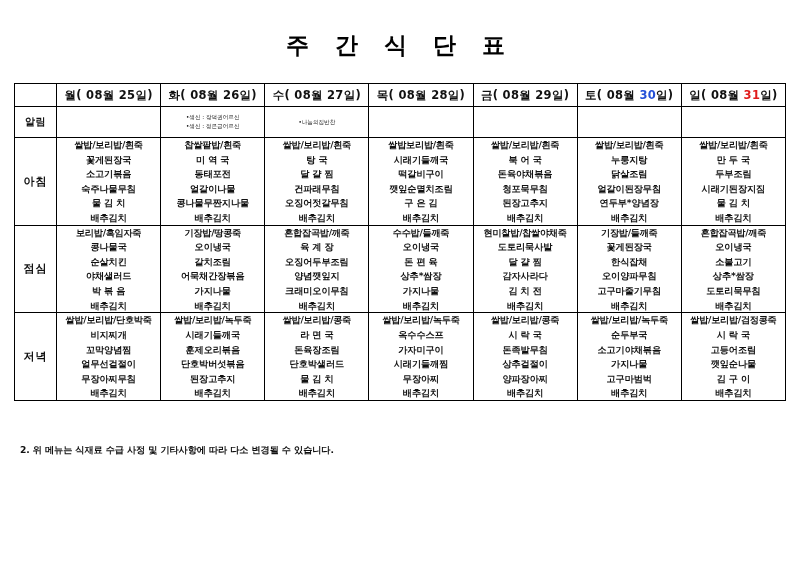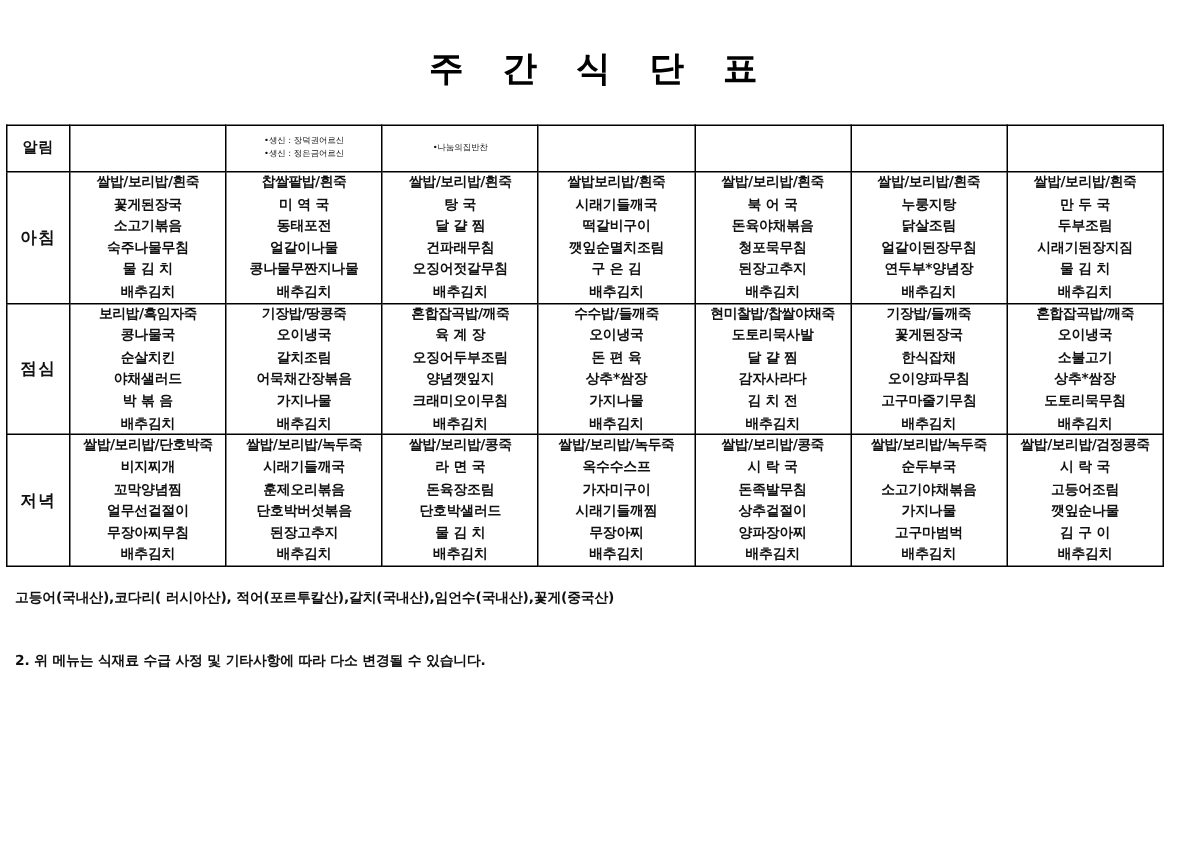--- a/index.html
+++ b/index.html
@@ -12,21 +12,21 @@
     background: #ffffff;
     font-family: "DejaVu Sans", "Liberation Sans", sans-serif;
     color: #111111;
     overflow: hidden;
   }
   .page {
     position: relative;
     width: 800px;
     height: 562px;
     box-sizing: border-box;
-    padding: 0 4px;
+    padding: 0 14px;
   }
   
   .title {
     text-align: center;
     font-size: 23px;
     font-weight: bold;
     letter-spacing: 9px;
     padding-top: 30px;
     padding-bottom: 22px;
     color: #000;
@@ -129,20 +129,30 @@
         <col class="col-day">
         <col class="col-day">
         <col class="col-day">
       <col class="col-day">
         <col class="col-day">
         <col class="col-day">
         <col class="col-day">
     </colgroup>
     <tbody>
 
+      <tr class="hdr">
+        <td class="blank"></td>
+        <td>월( 08월  25일)</td>
+        <td>화( 08월  26일)</td>
+        <td>수( 08월  27일)</td>
+        <td>목( 08월  28일)</td>
+        <td>금( 08월  29일)</td>
+        <td><span>토( 08월 </span><span class="date-sat">30</span><span>일)</span></td>
+        <td><span>일( 08월 </span><span class="date-sun">31</span><span>일)</span></td>
+      </tr>
 
       <tr class="notice">
         <td class="rowlabel">알림</td>
         <td></td>
         <td>
             <div class="notice-line">•생신 : 장덕권어르신</div>
             <div class="notice-line">•생신 : 정은금어르신</div>
           </td>
         <td>
             <div class="notice-line">•나눔의집반찬</div>
@@ -372,17 +382,16 @@
               <div class="dish">김 구 이</div>
               <div class="dish">배추김치</div>
             </div>
           </td>
       </tr>
 
     </tbody>
   </table>
 
   <div class="footer">
-    <div class="origin-line">고등어(국내산),코다리( 러시아산), 적어(포르투칼산),갈치(국내산),임언수(국내산),꽃게(중국산)</div>
     <div class="note2">2. 위 메뉴는 식재료 수급 사정 및 기타사항에 따라 다소 변경될 수 있습니다.</div>
   </div>
 
 </div>
 
 </body></html>

